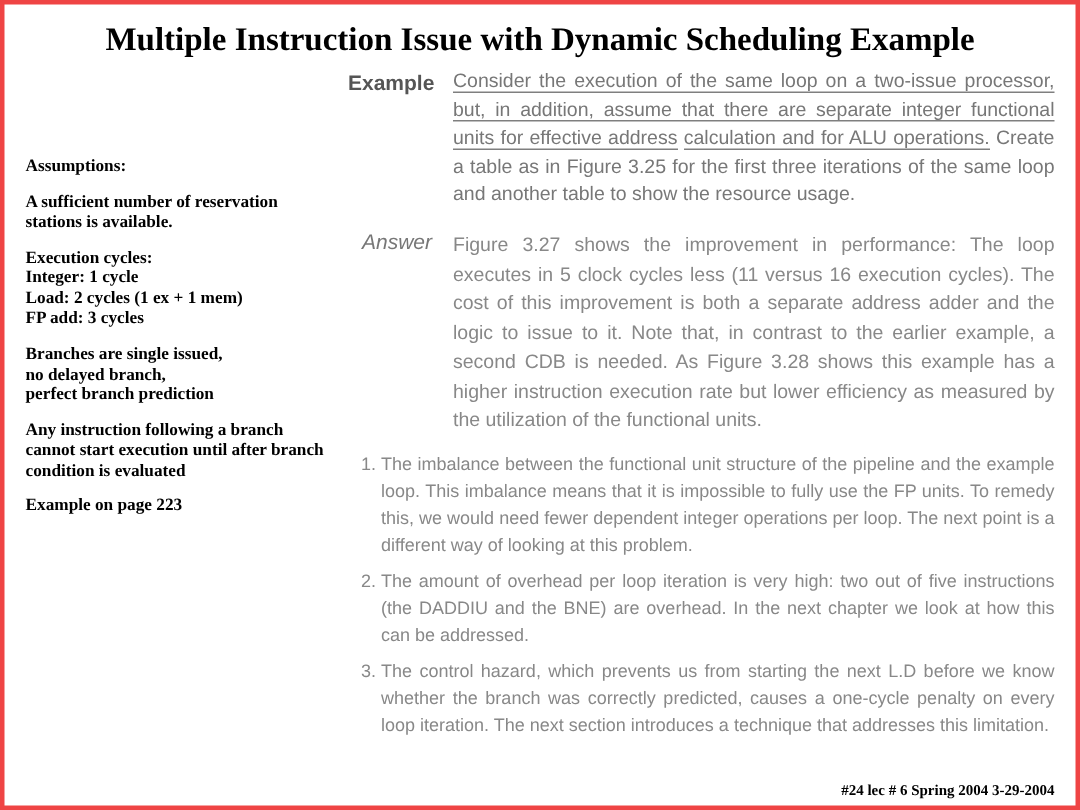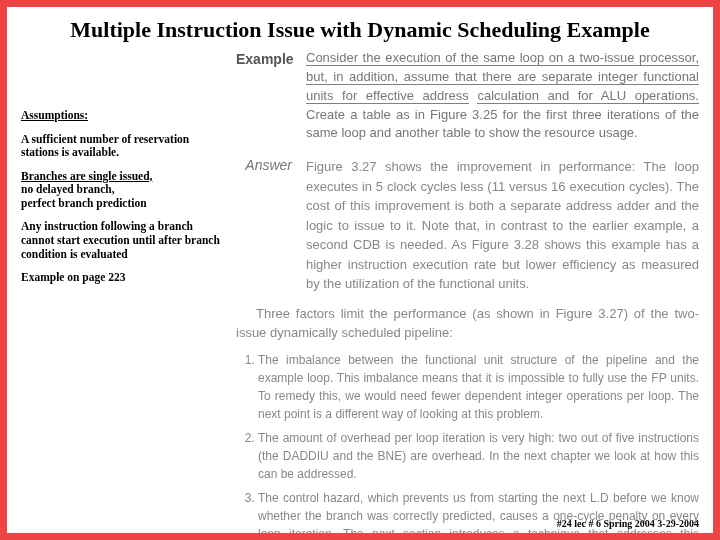--- a/index.html
+++ b/index.html
@@ -8,21 +8,21 @@
     width: 720px;
     height: 540px;
     font-family: "Times New Roman", Times, serif;
     background: #fff;
     color: #000;
   }
   .slide {
     box-sizing: border-box;
     width: 720px;
     height: 540px;
-    border: 7px solid #ef4444;
+    border: 3px solid #ef4444;
     position: relative;
     padding: 8px 14px 8px 14px;
     overflow: hidden;
   }
   .title {
     text-align: center;
     font-weight: bold;
     font-size: 22px;
     margin: 2px 0 6px 0;
   }
@@ -39,21 +39,20 @@
     flex: 1 1 auto;
     padding-top: 0;
   }
   .blk {
     font-size: 11.5px;
     line-height: 1.18;
     margin-bottom: 10px;
     font-weight: bold;
   }
   .blk .u {
-    text-decoration: underline;
   }
   .scan {
     position: relative;
     width: 100%;
     font-family: Liberation Sans, sans-serif;
   }
   .example-row {
     display: flex;
     align-items: flex-start;
     gap: 14px;
@@ -147,20 +146,26 @@
 
       <div class="blk">
         <span class="u">Assumptions:</span><br>
       </div>
 
       <div class="blk">
         <span>A sufficient number of reservation stations is available.</span>
       </div>
 
 
+      <div class="blk">
+        <span class="u">Execution cycles:</span><br>
+        <span style="white-space:pre-line;">Integer: 1 cycle
+Load: 2 cycles (1 ex + 1 mem)
+FP add: 3 cycles</span>
+      </div>
 
       <div class="blk">
         <span class="u">Branches are single issued,</span><br>
         <span style="white-space:pre-line;">no delayed branch,
 perfect branch prediction</span>
       </div>
 
       <div class="blk">
         <span>Any instruction following a branch cannot start execution until after branch condition is evaluated</span>
       </div>
@@ -181,21 +186,20 @@
             <span class="ul1">calculation and for ALU operations.</span>
             <span>Create a table as in Figure 3.25 for the first three iterations of the same loop and another table to show the resource usage.</span>
           </div>
         </div>
 
         <div class="answer-row">
           <div class="ans-label">Answer</div>
           <div class="ans-text">Figure 3.27 shows the improvement in performance: The loop executes in 5 clock cycles less (11 versus 16 execution cycles). The cost of this improvement is both a separate address adder and the logic to issue to it. Note that, in contrast to the earlier example, a second CDB is needed. As Figure 3.28 shows this example has a higher instruction execution rate but lower efficiency as measured by the utilization of the functional units.</div>
         </div>
 
-        <div class="para" style="text-indent:20px;">Three factors limit the performance (as shown in Figure 3.27) of the two-issue dynamically scheduled pipeline:</div>
 
         <ol class="factors">
           <li>The imbalance between the functional unit structure of the pipeline and the example loop. This imbalance means that it is impossible to fully use the FP units. To remedy this, we would need fewer dependent integer operations per loop. The next point is a different way of looking at this problem.</li>
           <li>The amount of overhead per loop iteration is very high: two out of five instructions (the DADDIU and the BNE) are overhead. In the next chapter we look at how this can be addressed.</li>
           <li>The control hazard, which prevents us from starting the next L.D before we know whether the branch was correctly predicted, causes a one-cycle penalty on every loop iteration. The next section introduces a technique that addresses this limitation.</li>
         </ol>
 
       </div>
     </div>
 

